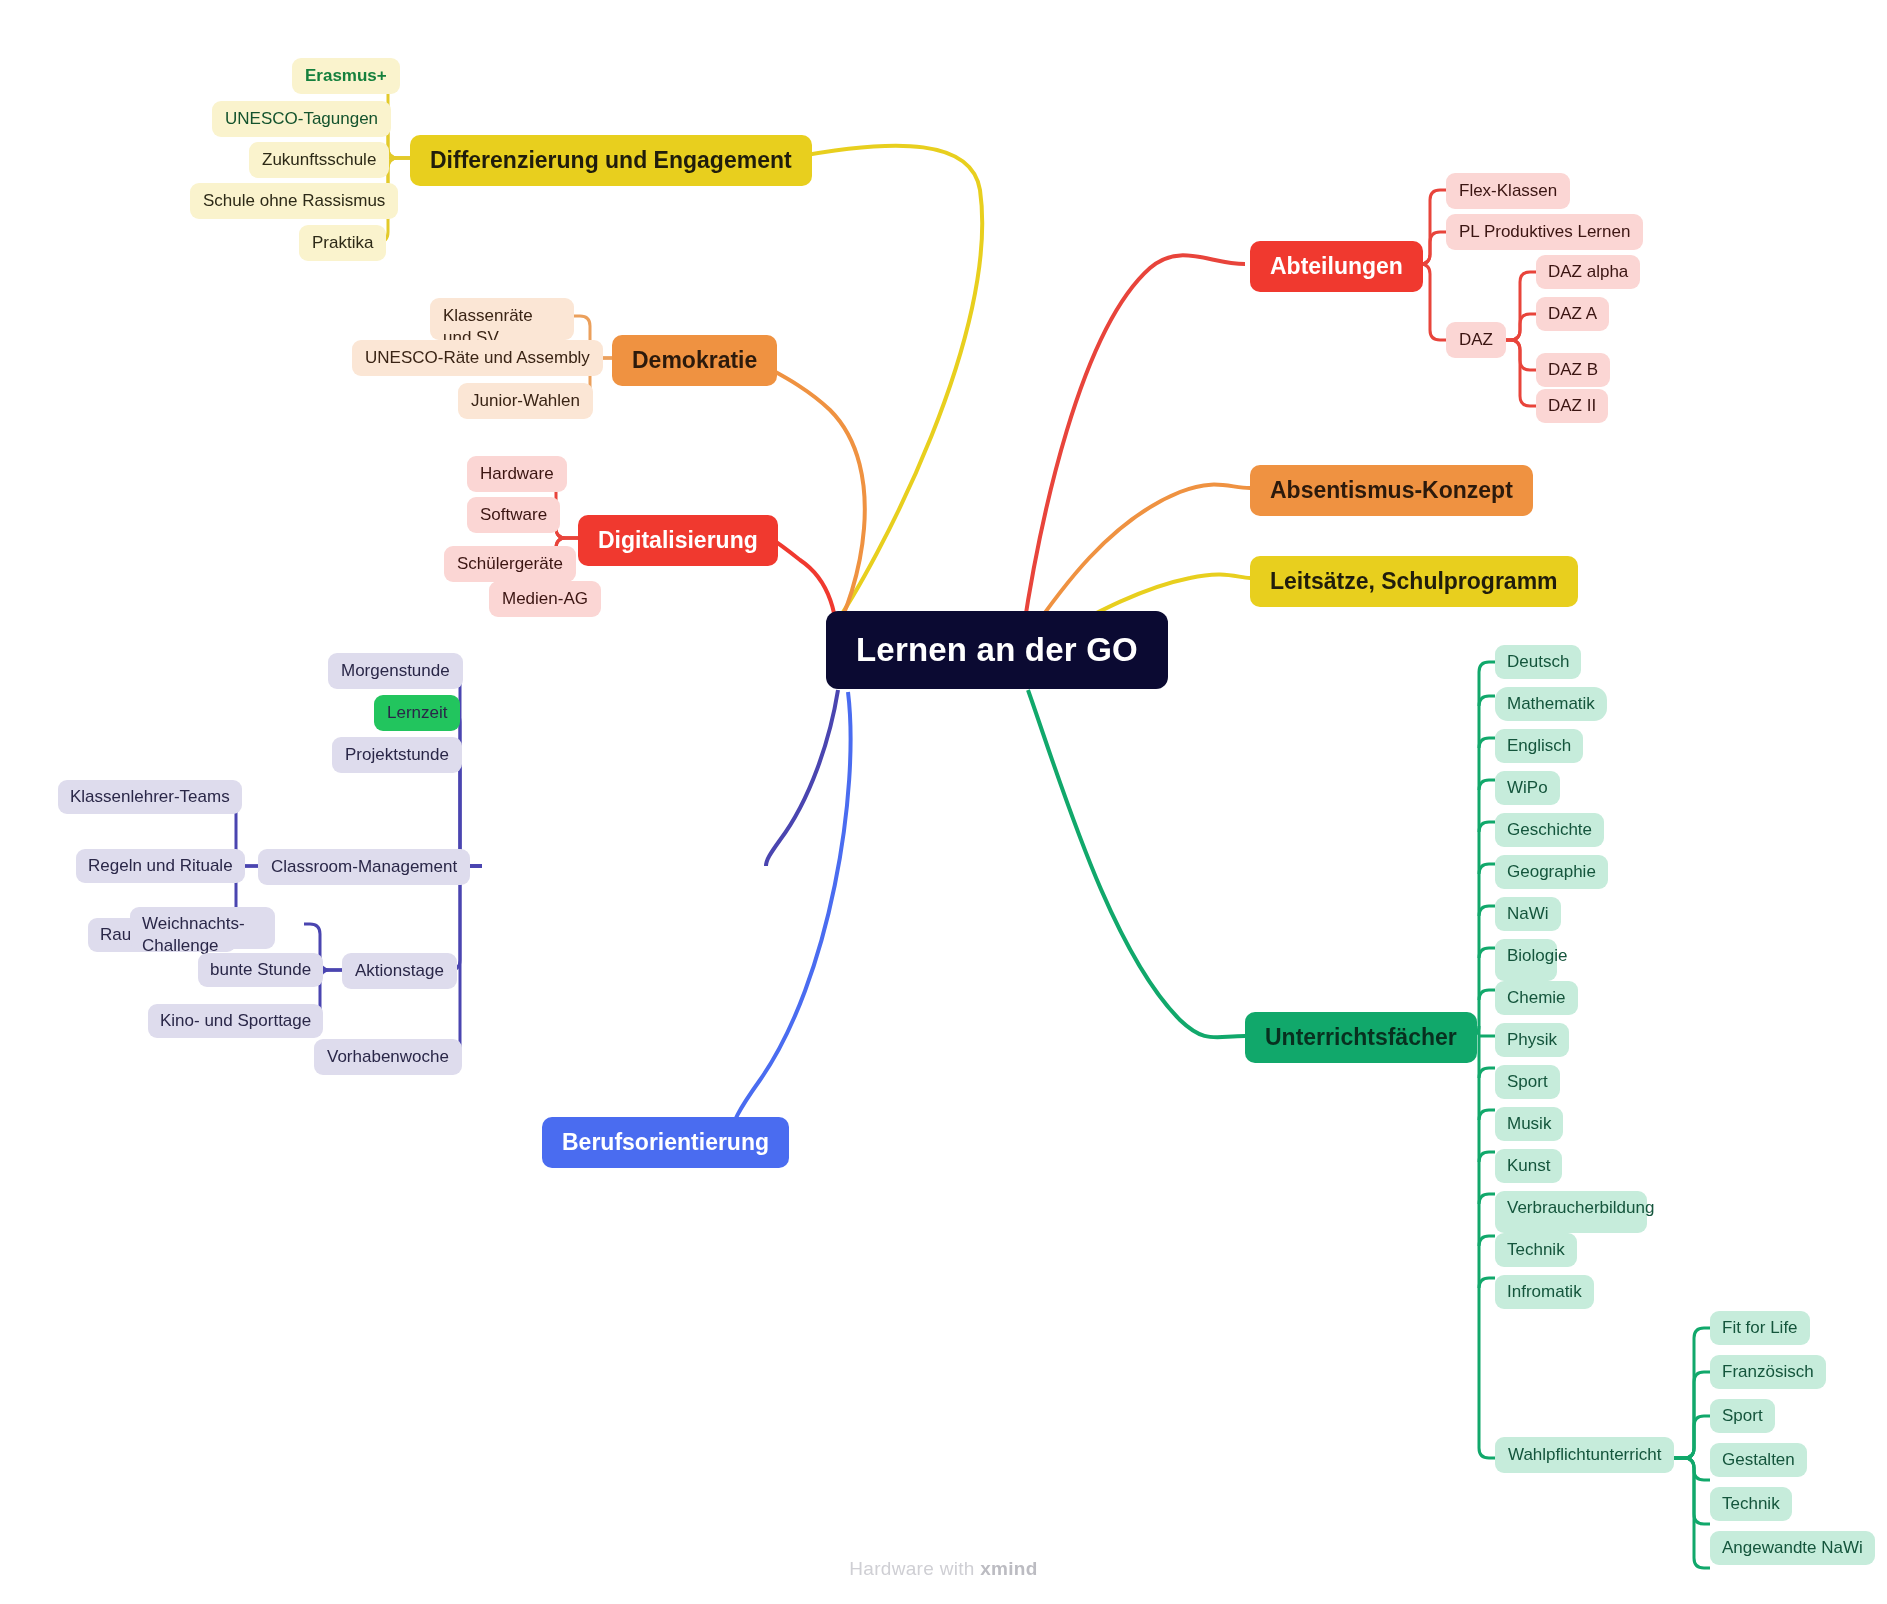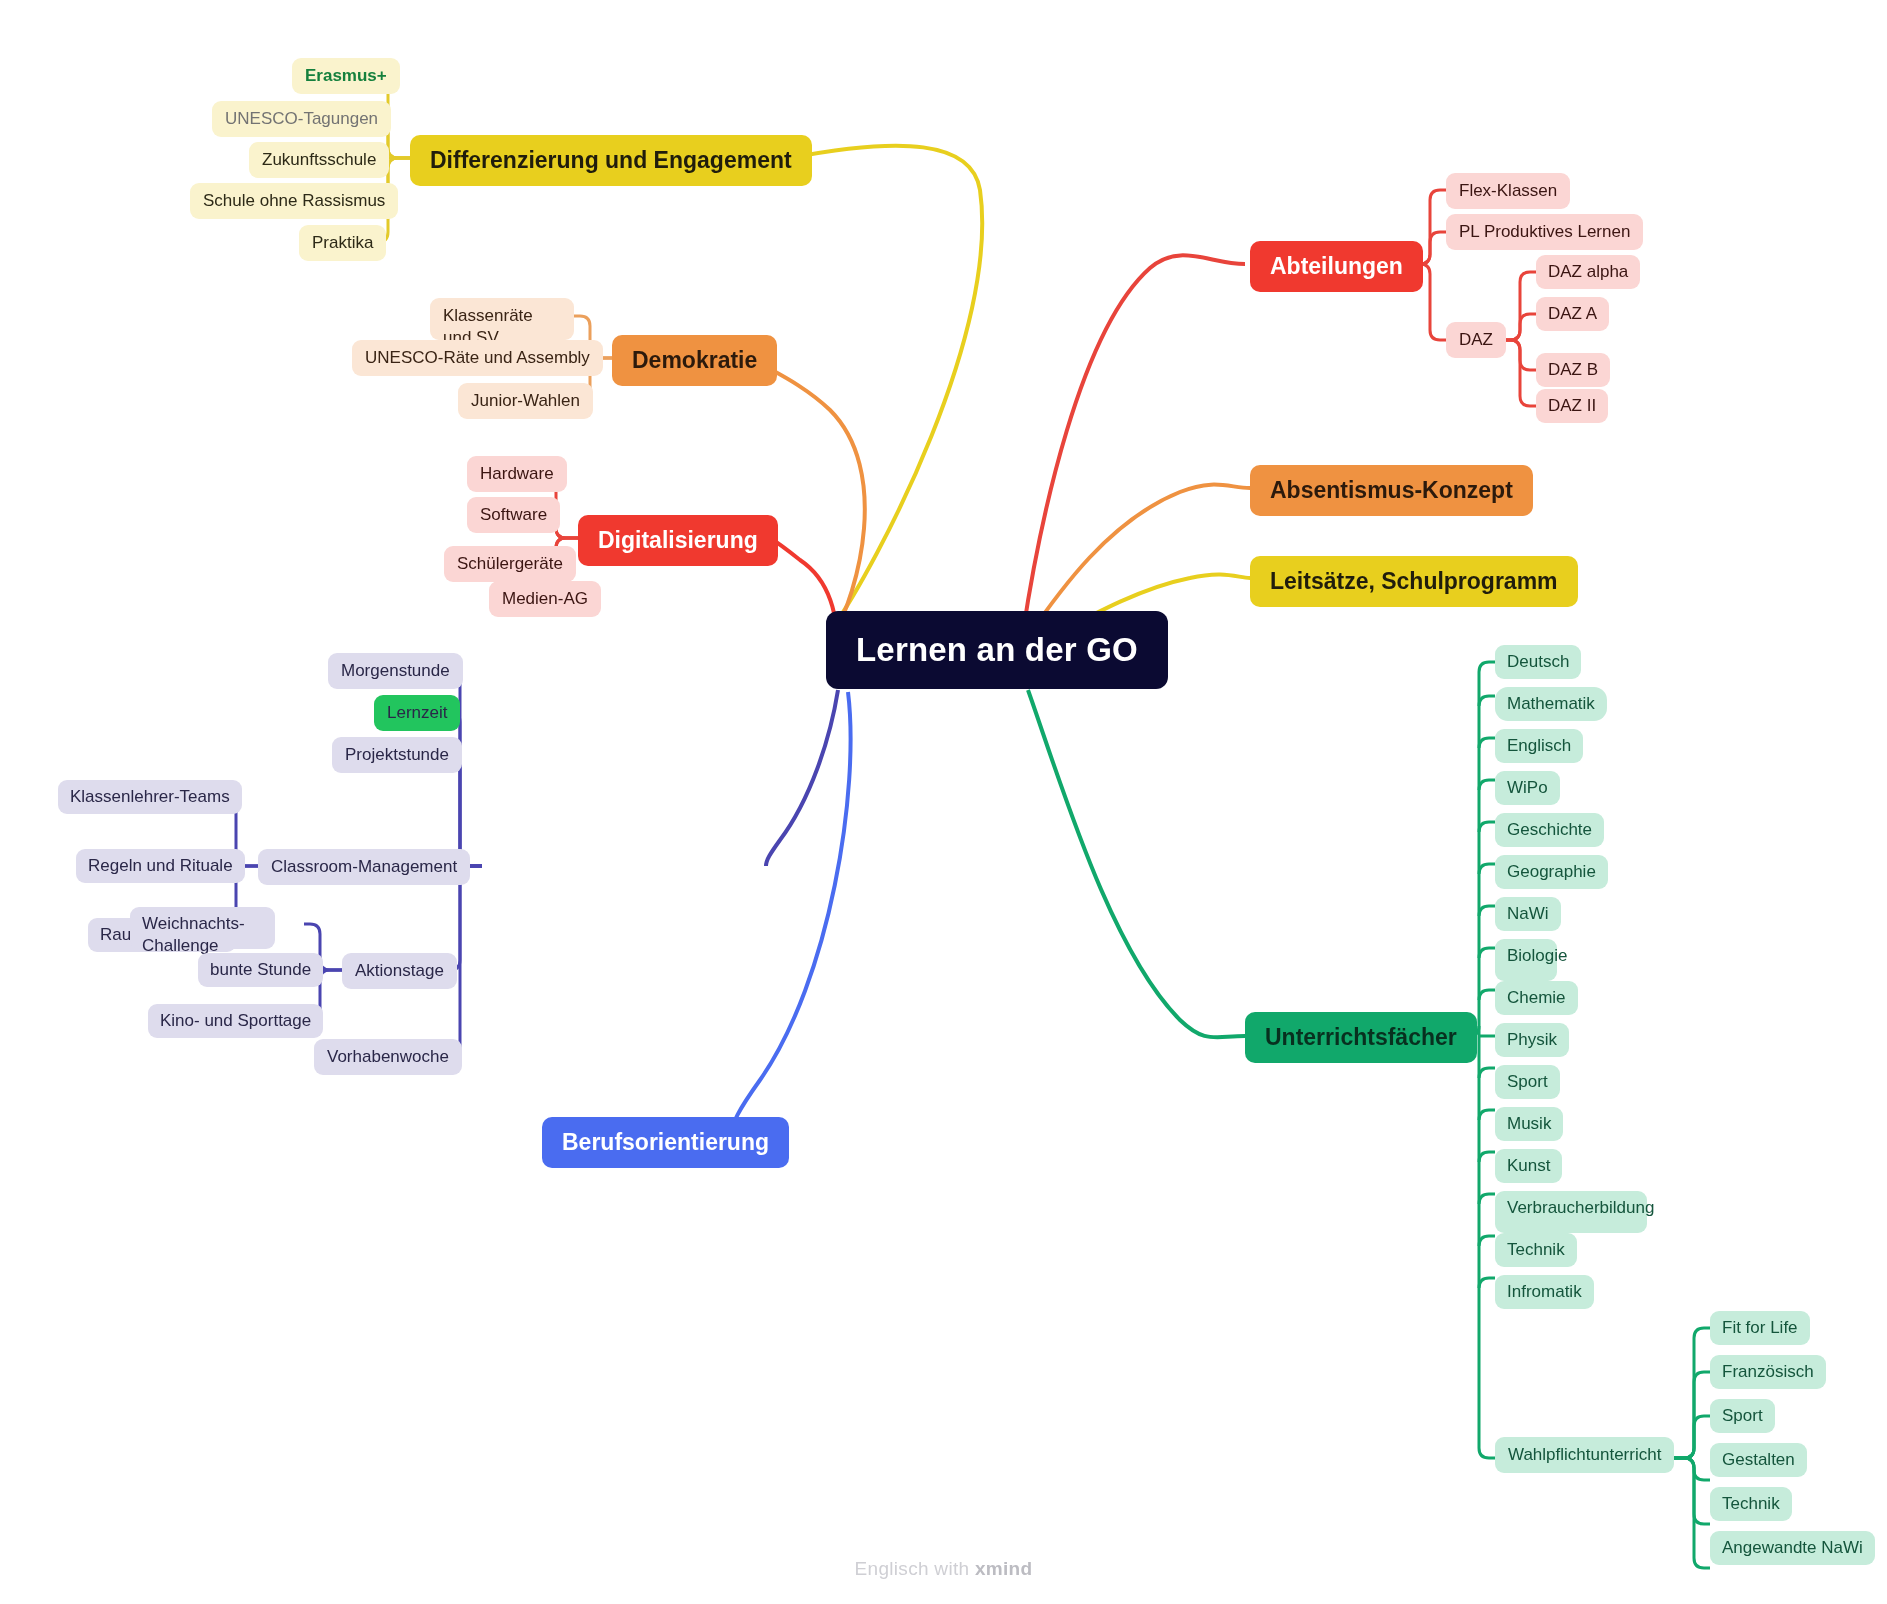--- a/index.html
+++ b/index.html
@@ -166,21 +166,21 @@
     <path d="M 1672 1458 L 1684 1458 Q 1694 1458 1694 1468 L 1694 1470 Q 1694 1480 1704 1480 L 1710 1480" fill="none" stroke="#11a86b" stroke-width="3"></path>
     <path d="M 1672 1458 L 1684 1458 Q 1694 1458 1694 1468 L 1694 1514 Q 1694 1524 1704 1524 L 1710 1524" fill="none" stroke="#11a86b" stroke-width="3"></path>
     <path d="M 1672 1458 L 1684 1458 Q 1694 1458 1694 1468 L 1694 1558 Q 1694 1568 1704 1568 L 1710 1568" fill="none" stroke="#11a86b" stroke-width="3"></path>
   </svg>
 
   <div class="node root" style="left:826px; top:611px;">Lernen an der GO</div>
 
   <div class="node main" style="left:410px; top:135px; background:#e8cf1e; color:#201d0c;">Differenzierung und Engagement</div>
 
   <div class="node sub right-align" style="left:292px; top:58px; background:#faf3cd; color:#15803d;font-weight:bold;">Erasmus+</div>
-  <div class="node sub right-align" style="left:212px; top:101px; background:#faf3cd; color:#737373;">UNESCO-Tagungen</div>
+  <div class="node sub right-align" style="left:212px; top:101px; background:#faf3cd; color:#14532d;">UNESCO-Tagungen</div>
   <div class="node sub right-align" style="left:249px; top:142px; background:#faf3cd; color:#2d2a17;">Zukunftsschule</div>
   <div class="node sub right-align" style="left:190px; top:183px; background:#faf3cd; color:#2d2a17;">Schule ohne Rassismus</div>
   <div class="node sub right-align" style="left:299px; top:225px; background:#faf3cd; color:#2d2a17;">Praktika</div>
 
   <div class="node main" style="left:612px; top:335px; background:#ef9241; color:#2c1a0c;">Demokratie</div>
 
   <div class="node sub clip" style="left:430px; top:298px; width:144px; background:#fbe6d5; color:#3a2415;">Klassenräte und SV</div>
   <div class="node sub right-align" style="left:352px; top:340px; background:#fbe6d5; color:#3a2415;">UNESCO-Räte und Assembly</div>
   <div class="node sub right-align" style="left:458px; top:383px; background:#fbe6d5; color:#3a2415;">Junior-Wahlen</div>
 
@@ -246,16 +246,16 @@
   <div class="node sub" style="left:1495px; top:1437px; background:#c6ecdb; color:#14553c;">Wahlpflichtunterricht</div>
 
   <div class="node leaf" style="left:1710px; top:1311px; background:#c6ecdb; color:#14553c;">Fit for Life</div>
   <div class="node leaf" style="left:1710px; top:1355px; background:#c6ecdb; color:#14553c;">Französisch</div>
   <div class="node leaf" style="left:1710px; top:1399px; background:#c6ecdb; color:#14553c;">Sport</div>
   <div class="node leaf" style="left:1710px; top:1443px; background:#c6ecdb; color:#14553c;">Gestalten</div>
   <div class="node leaf" style="left:1710px; top:1487px; background:#c6ecdb; color:#14553c;">Technik</div>
   <div class="node leaf" style="left:1710px; top:1531px; background:#c6ecdb; color:#14553c;">Angewandte NaWi</div>
 
   <div class="footer" style="top:1558px;">
-    <span>Englisch with </span><b>xmind</b>
+    <span>Hardware with </span><b>xmind</b>
   </div>
 
 </div>
 
 </body></html>

